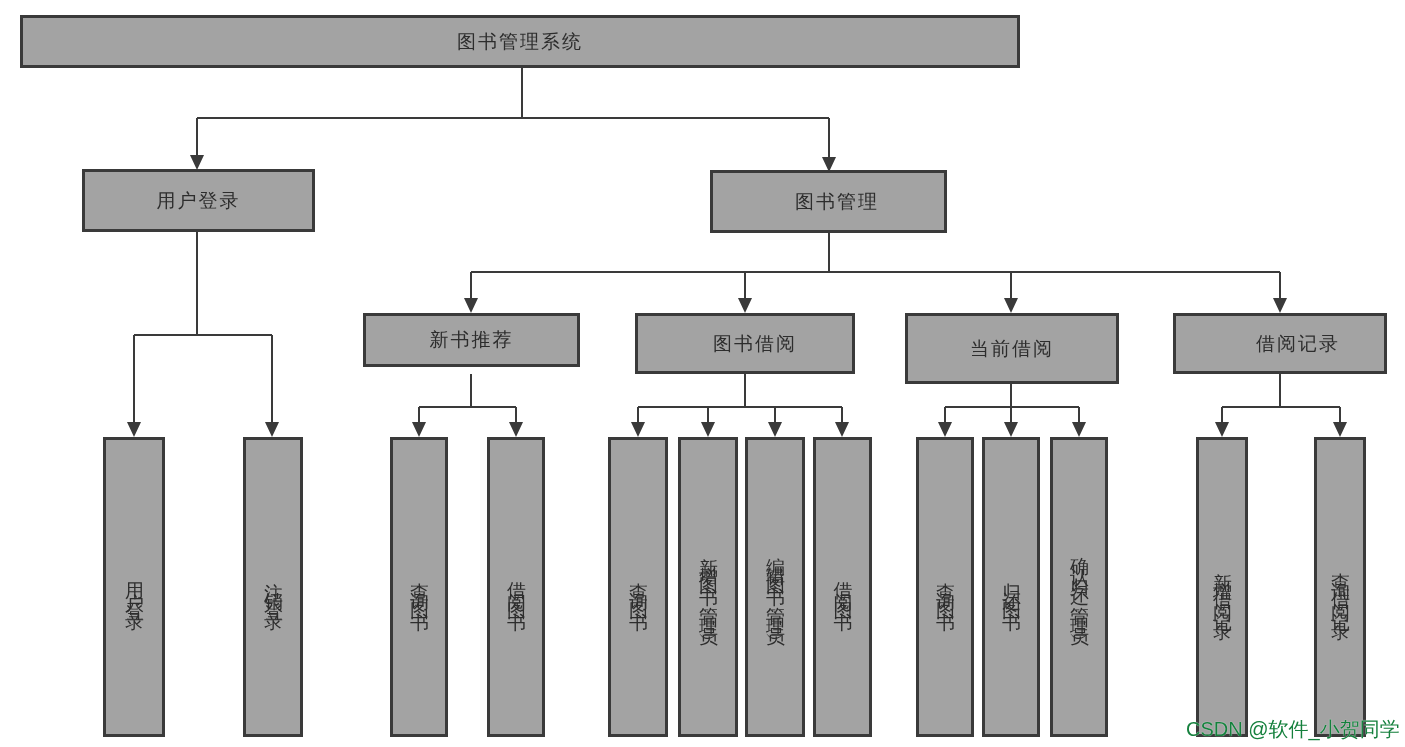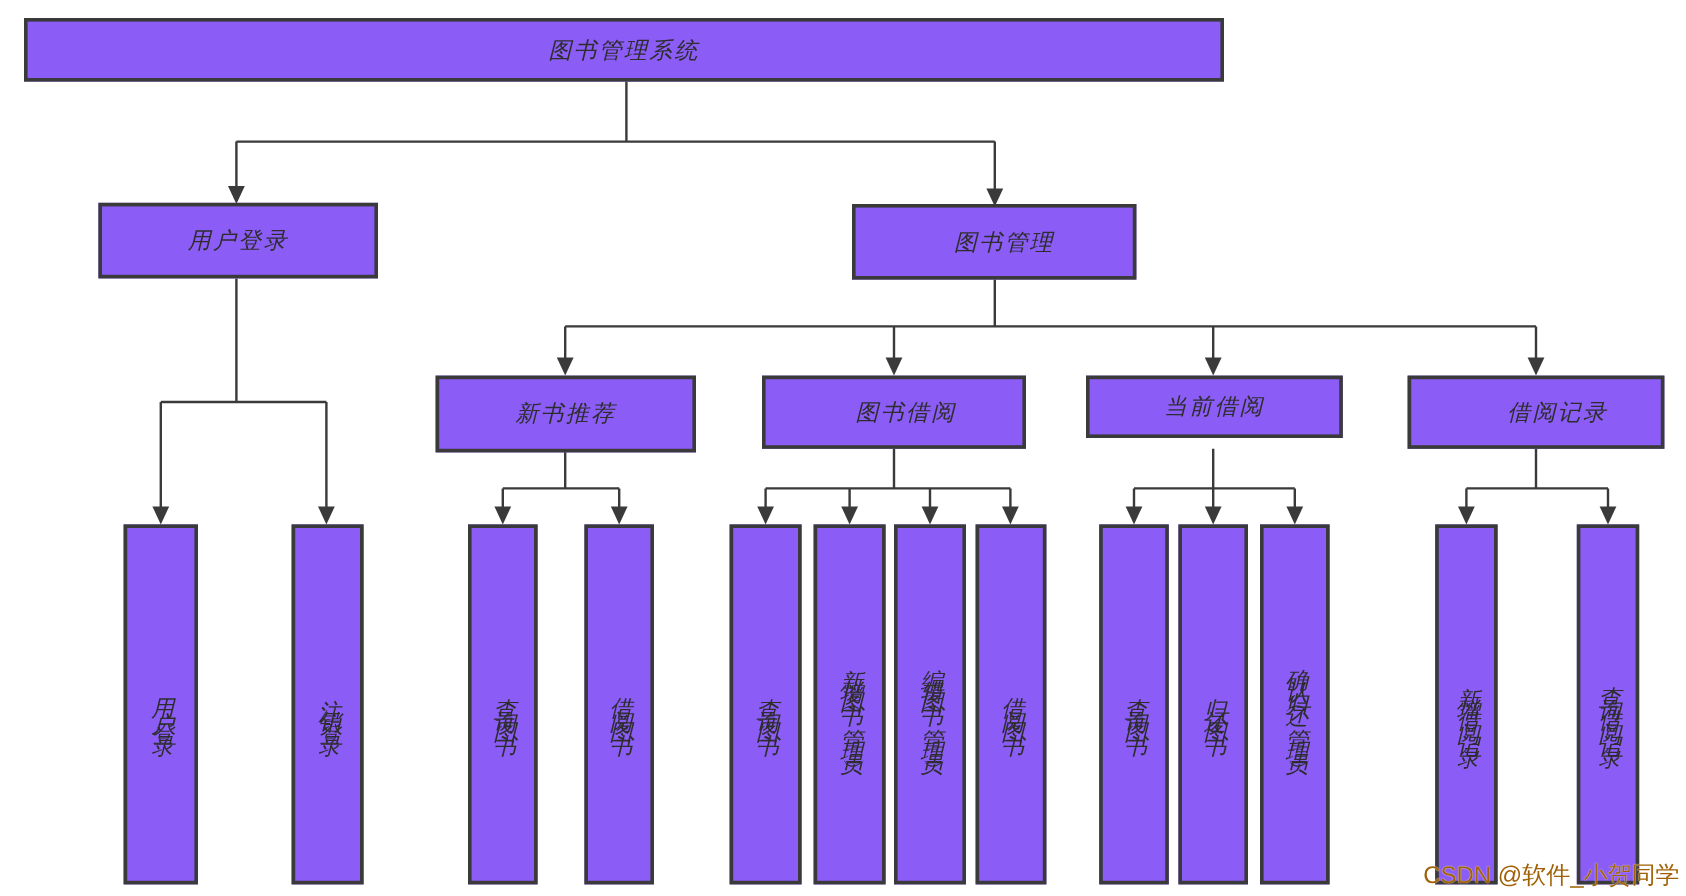--- a/index.html
+++ b/index.html
@@ -13,48 +13,47 @@
     overflow: hidden;
   }
   svg.connectors {
     position: absolute;
     left: 0; top: 0;
     width: 1405px; height: 747px;
     z-index: 1;
   }
   .box {
     position: absolute;
-    background: #8b5cf6;
+    background: #a3a3a3;
     border: 3px solid #3a3a3a;
     display: flex;
     align-items: center;
     justify-content: center;
     color: #2d2d2d;
     z-index: 2;
-    font-style: italic;
   }
   .box .label {
     font-size: 19px;
     letter-spacing: 2px;
     white-space: nowrap;
   }
   .leaf .label {
     writing-mode: vertical-rl;
     text-orientation: mixed;
     letter-spacing: 10px;
     line-height: 1.1;
     white-space: normal;
   }
   .watermark {
     position: absolute;
     left: 1186px;
     top: 716px;
     z-index: 3;
     font-size: 20px;
-    color: #a16207;
+    color: #15803d;
     text-shadow: 0 0 1px #ffffff;
     white-space: nowrap;
   }
 </style>
 </head>
 <body>
 
 <div class="stage">
 
   <svg class="connectors" viewBox="0 0 1405 747" xmlns="http://www.w3.org/2000/svg">
@@ -119,27 +118,27 @@
     <span class="label">图书管理系统</span>
   </div>
 
   <div class="box" style="left:82px;top:169px;width:233px;height:63px;">
     <span class="label">用户登录</span>
   </div>
   <div class="box" style="left:710px;top:170px;width:237px;height:63px;padding-left:17px;">
     <span class="label">图书管理</span>
   </div>
 
-  <div class="box" style="left:363px;top:313px;width:217px;height:64px;">
+  <div class="box" style="left:363px;top:313px;width:217px;height:54px;">
     <span class="label">新书推荐</span>
   </div>
   <div class="box" style="left:635px;top:313px;width:220px;height:61px;padding-left:20px;">
     <span class="label">图书借阅</span>
   </div>
-  <div class="box" style="left:905px;top:313px;width:214px;height:52px;">
+  <div class="box" style="left:905px;top:313px;width:214px;height:71px;">
     <span class="label">当前借阅</span>
   </div>
   <div class="box" style="left:1173px;top:313px;width:214px;height:61px;padding-left:36px;">
     <span class="label">借阅记录</span>
   </div>
 
   <div class="box leaf" style="left:103px;top:437px;width:62px;height:300px;">
     <span class="label">用户登录</span>
   </div>
   <div class="box leaf" style="left:243px;top:437px;width:60px;height:300px;">

